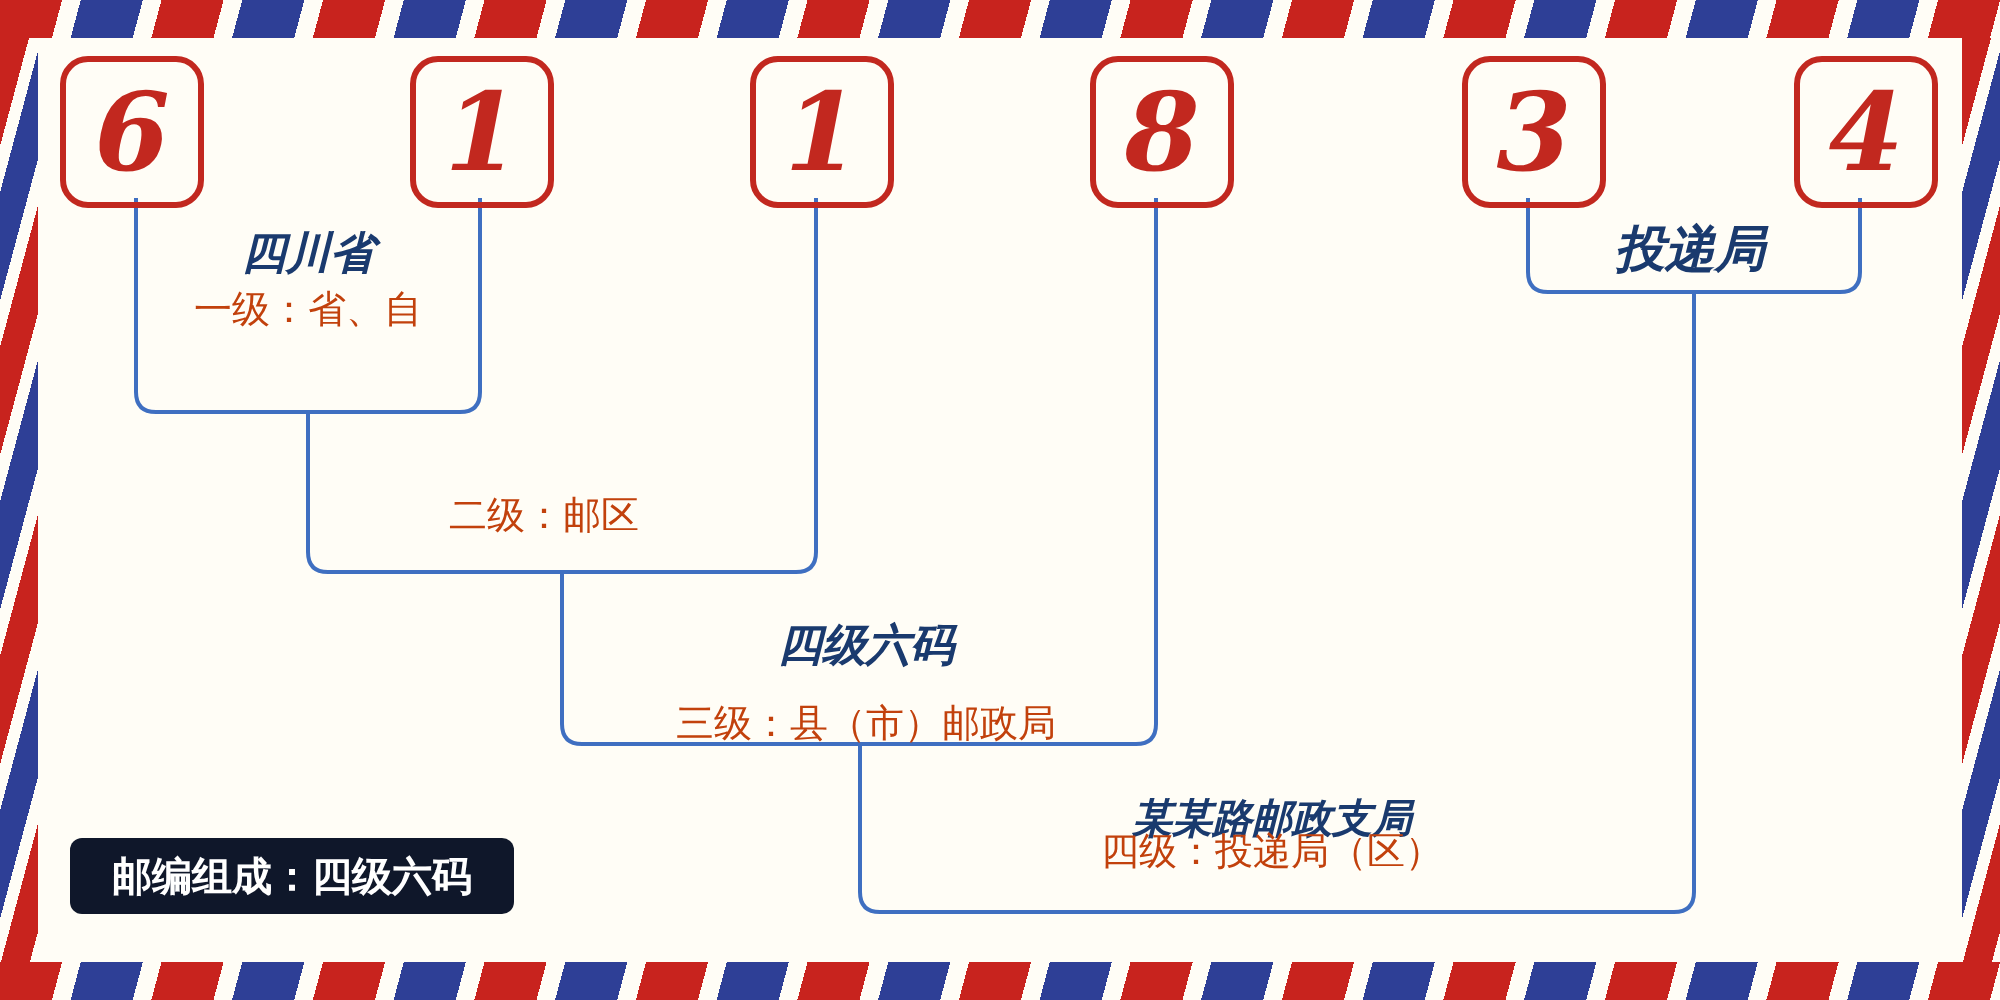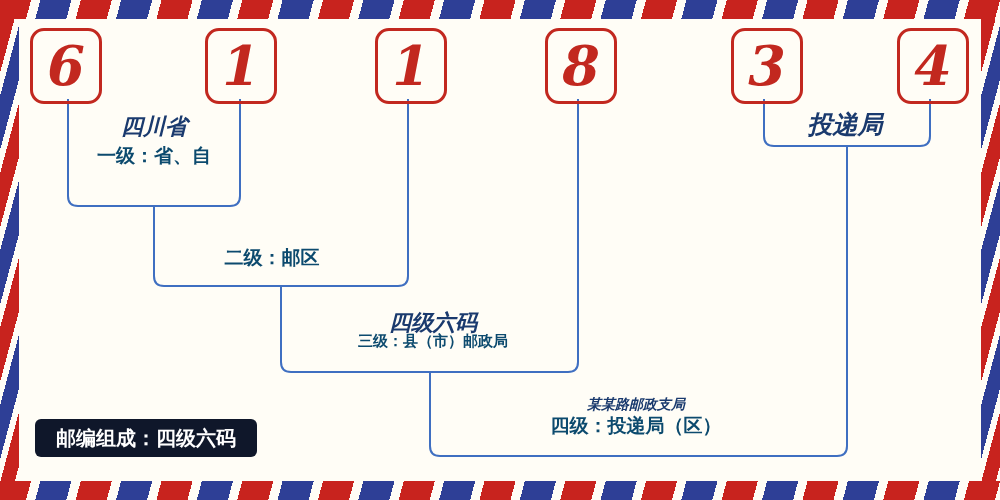--- a/index.html
+++ b/index.html
@@ -42,28 +42,28 @@
   }
   .d1{left:30px}.d2{left:205px}.d3{left:375px}.d4{left:545px}.d5{left:731px}.d6{left:897px}
 
   
   .connectors { position:absolute; left:0; top:0; width:1000px; height:500px; }
   .connectors path { fill:none; stroke:#3f6fc1; stroke-width:2; }
 
   
   .lbl { position:absolute; text-align:center; }
   .navy { color:#1a3a6e; font-weight:bold;font-style:italic; }
-  .redtext { color:#0c4a6e; font-weight:bold; }
+  .redtext { color:#c2410c; font-weight:normal; }
 
   .province { left:84px;  top:112px; width:140px; font-size:22px; }
   .level1   { left:54px;  top:144px; width:200px; font-size:19px; line-height:23px; }
   .level2   { left:192px; top:245px; width:160px; font-size:19px; }
   .city     { left:353px; top:308px; width:160px; font-size:22px; }
-  .level3   { left:303px; top:332px; width:260px; font-size:15px; }
-  .branch   { left:531px; top:396px; width:210px; font-size:14px; }
+  .level3   { left:303px; top:349px; width:260px; font-size:19px; }
+  .branch   { left:531px; top:396px; width:210px; font-size:20px; }
   .level4   { left:521px; top:413px; width:230px; font-size:19px; }
   .delivery { left:785px; top:108px; width:120px; font-size:25px; }
 
   .badge {
     position:absolute; left:35px; top:419px; width:222px; height:38px;
     background:#0f172a; border-radius:6px;
     color:#ffffff; font-weight:bold; font-size:20px;
     display:flex; align-items:center; justify-content:center;
   }
 </style>

